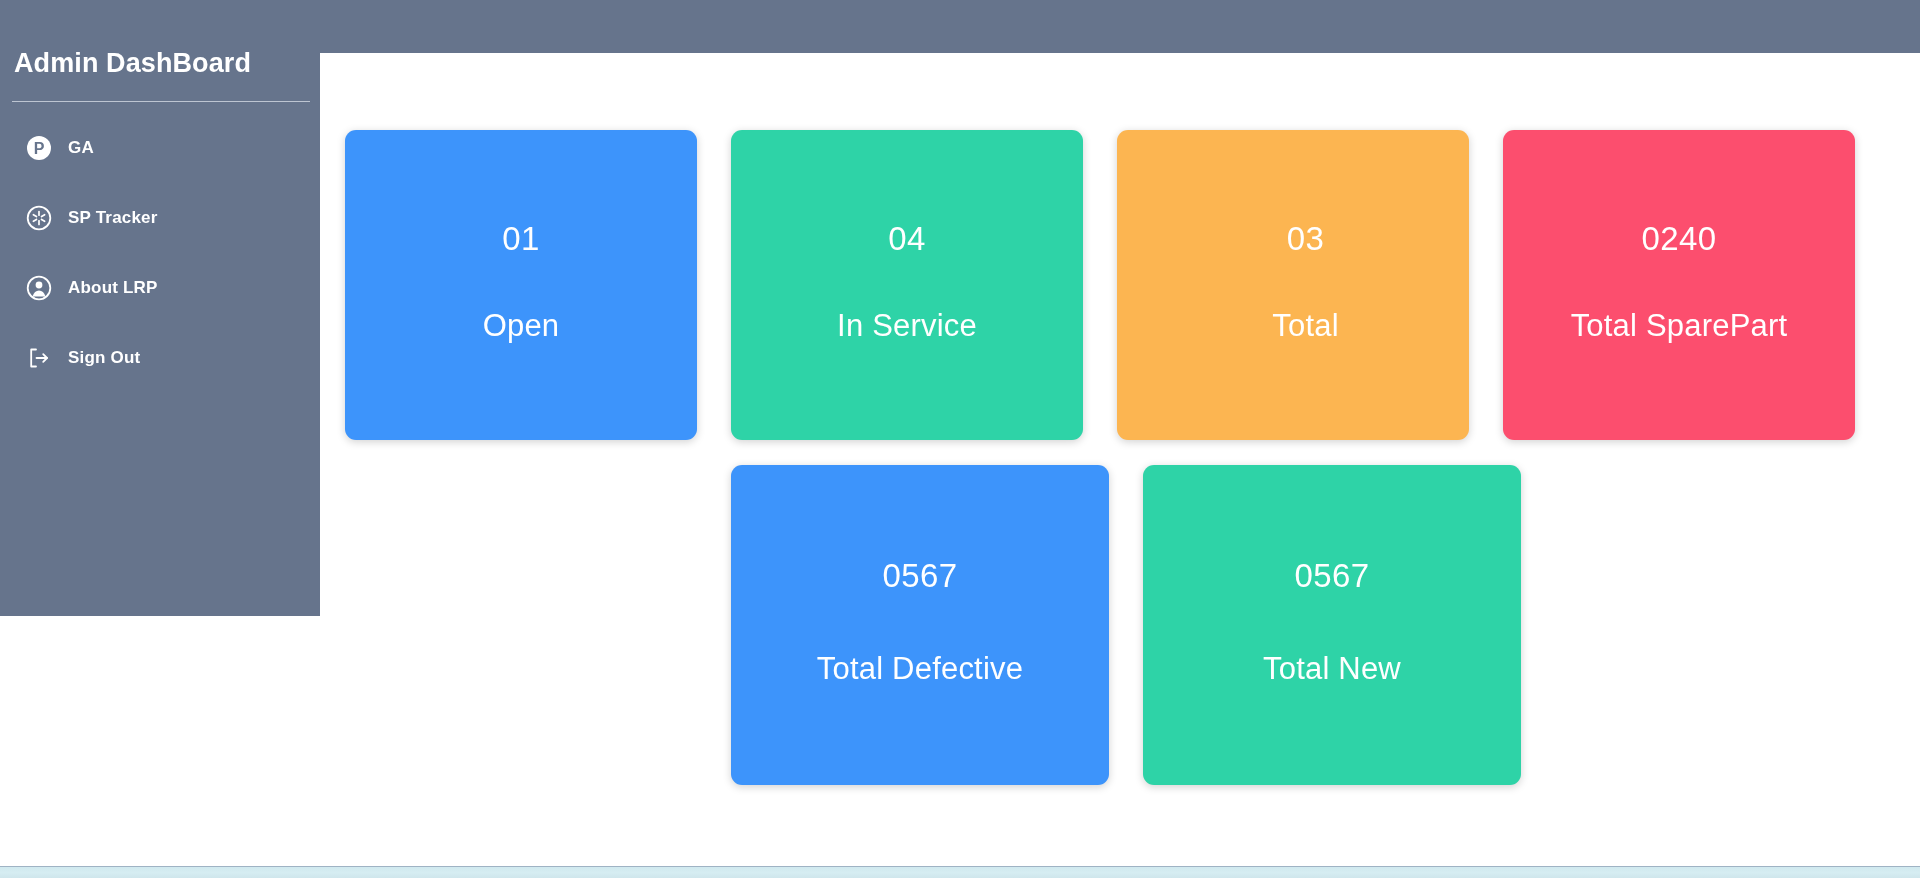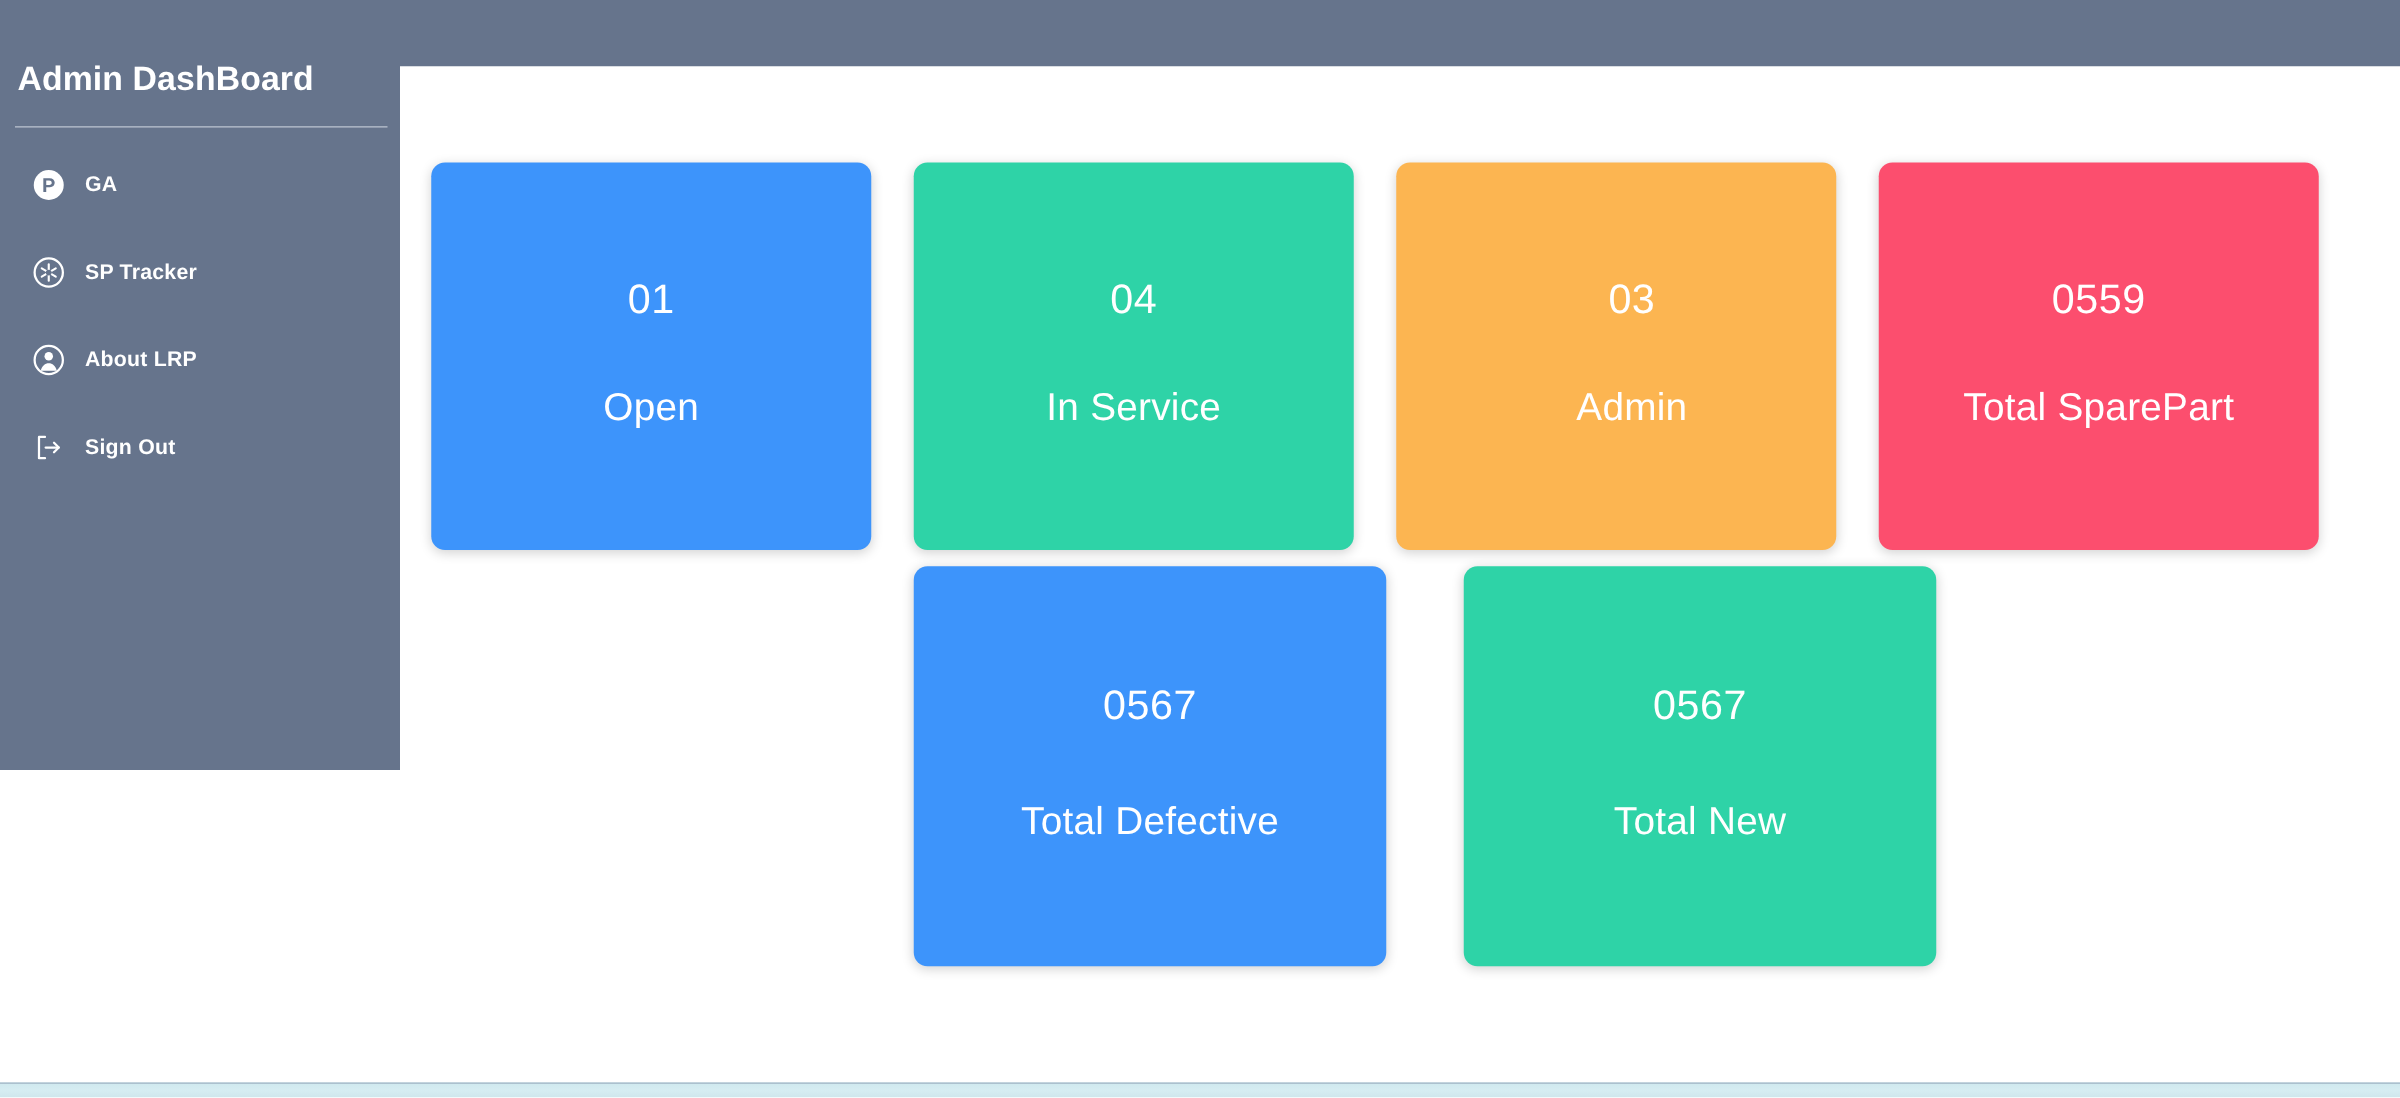--- a/index.html
+++ b/index.html
@@ -114,23 +114,22 @@
     position: absolute;
     display: flex;
   }
 
   .card-row.row-1 {
     top: 77px;
     left: 25px;
   }
 
   .card-row.row-2 {
-    top: 400px;
+    top: 412px;
     left: 411px;
-    gap: 28px;
   }
 
   .card {
     border-radius: 11px;
     box-shadow: 0 2px 9px rgba(0,0,0,.18);
     display: flex;
     flex-direction: column;
     align-items: center;
     justify-content: center;
     color: #ffffff;
@@ -255,25 +254,25 @@
         <div class="card-label">Open</div>
       </div>
 
       <div class="card sz-1" style="background: rgb(46, 211, 167);">
         <div class="card-value">04</div>
         <div class="card-label">In Service</div>
       </div>
 
       <div class="card sz-1" style="background: rgb(252, 181, 81); padding-left: 37px;">
         <div class="card-value">03</div>
-        <div class="card-label">Admin</div>
+        <div class="card-label">Total</div>
       </div>
 
       <div class="card sz-1 last" style="background: rgb(252, 78, 110);">
-        <div class="card-value">0559</div>
+        <div class="card-value">0240</div>
         <div class="card-label">Total SparePart</div>
       </div>
 
     </div>
 
     <div class="card-row row-2">
 
       <div class="card sz-2" style="background: rgb(61, 148, 251);">
         <div class="card-value">0567</div>
         <div class="card-label">Total Defective</div>

